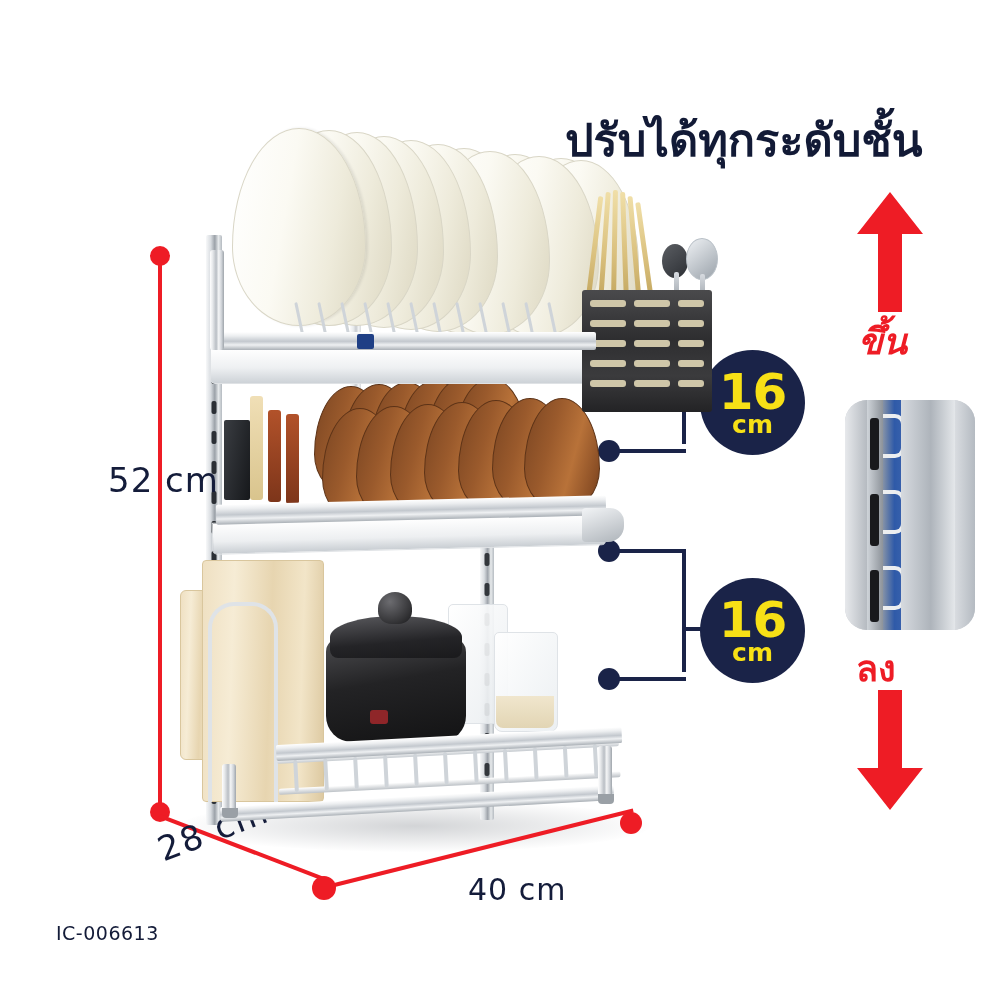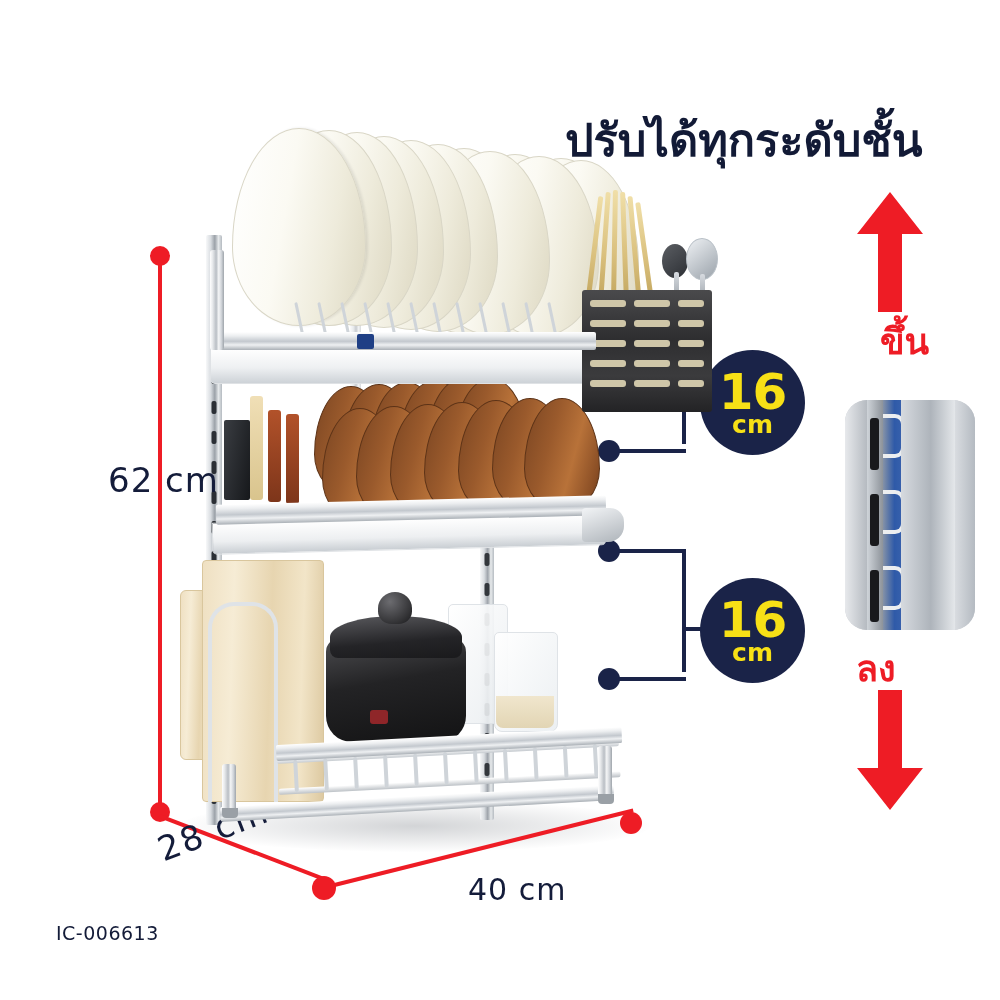--- a/index.html
+++ b/index.html
@@ -56,21 +56,21 @@
   .badge .unit{
     font-size:25px;font-weight:800;line-height:1;margin-top:-3px;letter-spacing:0px;
   }
   .badge-1{left:700px;top:350px;width:105px;height:105px;}
   .badge-2{left:700px;top:578px;width:105px;height:105px;}
 
   
   .arrow-label{
     color:#ee1c25;font-size:36px;font-weight:700;white-space:nowrap;
   }
-  .lbl-up{left:880px;top:313px;}
+  .lbl-up{left:858px;top:313px;font-style:italic;}
   .lbl-down{left:856px;top:640px;}
 
   
   .detail-photo{
     left:845px;top:400px;width:130px;height:230px;
     border-radius:22px;overflow:hidden;
     background:#c9ccd2;
   }
 
   
@@ -406,19 +406,19 @@
   <div class="abs" style="left:160px;top:802px;width:170px;height:90px;">
     <div class="rl" style="left:0px;top:12px;width:178px;height:4px;transform:rotate(21deg);transform-origin:left top;"></div>
   </div>
   <div class="abs rdot" style="left:312px;top:876px;width:24px;height:24px;"></div>
 
   <div class="abs" style="left:330px;top:812px;width:320px;height:90px;">
     <div class="rl" style="left:0px;top:72px;width:312px;height:4px;transform:rotate(-14deg);transform-origin:left top;"></div>
   </div>
   <div class="abs rdot" style="left:620px;top:812px;width:22px;height:22px;"></div>
 
-  <div class="abs dim-text dim-62">62 cm</div>
+  <div class="abs dim-text dim-62">52 cm</div>
   <div class="abs dim-text dim-28">28 cm</div>
   <div class="abs dim-text dim-40">40 cm</div>
 
   <div class="abs sku">IC-006613</div>
 
 </div>
 
 </body></html>

